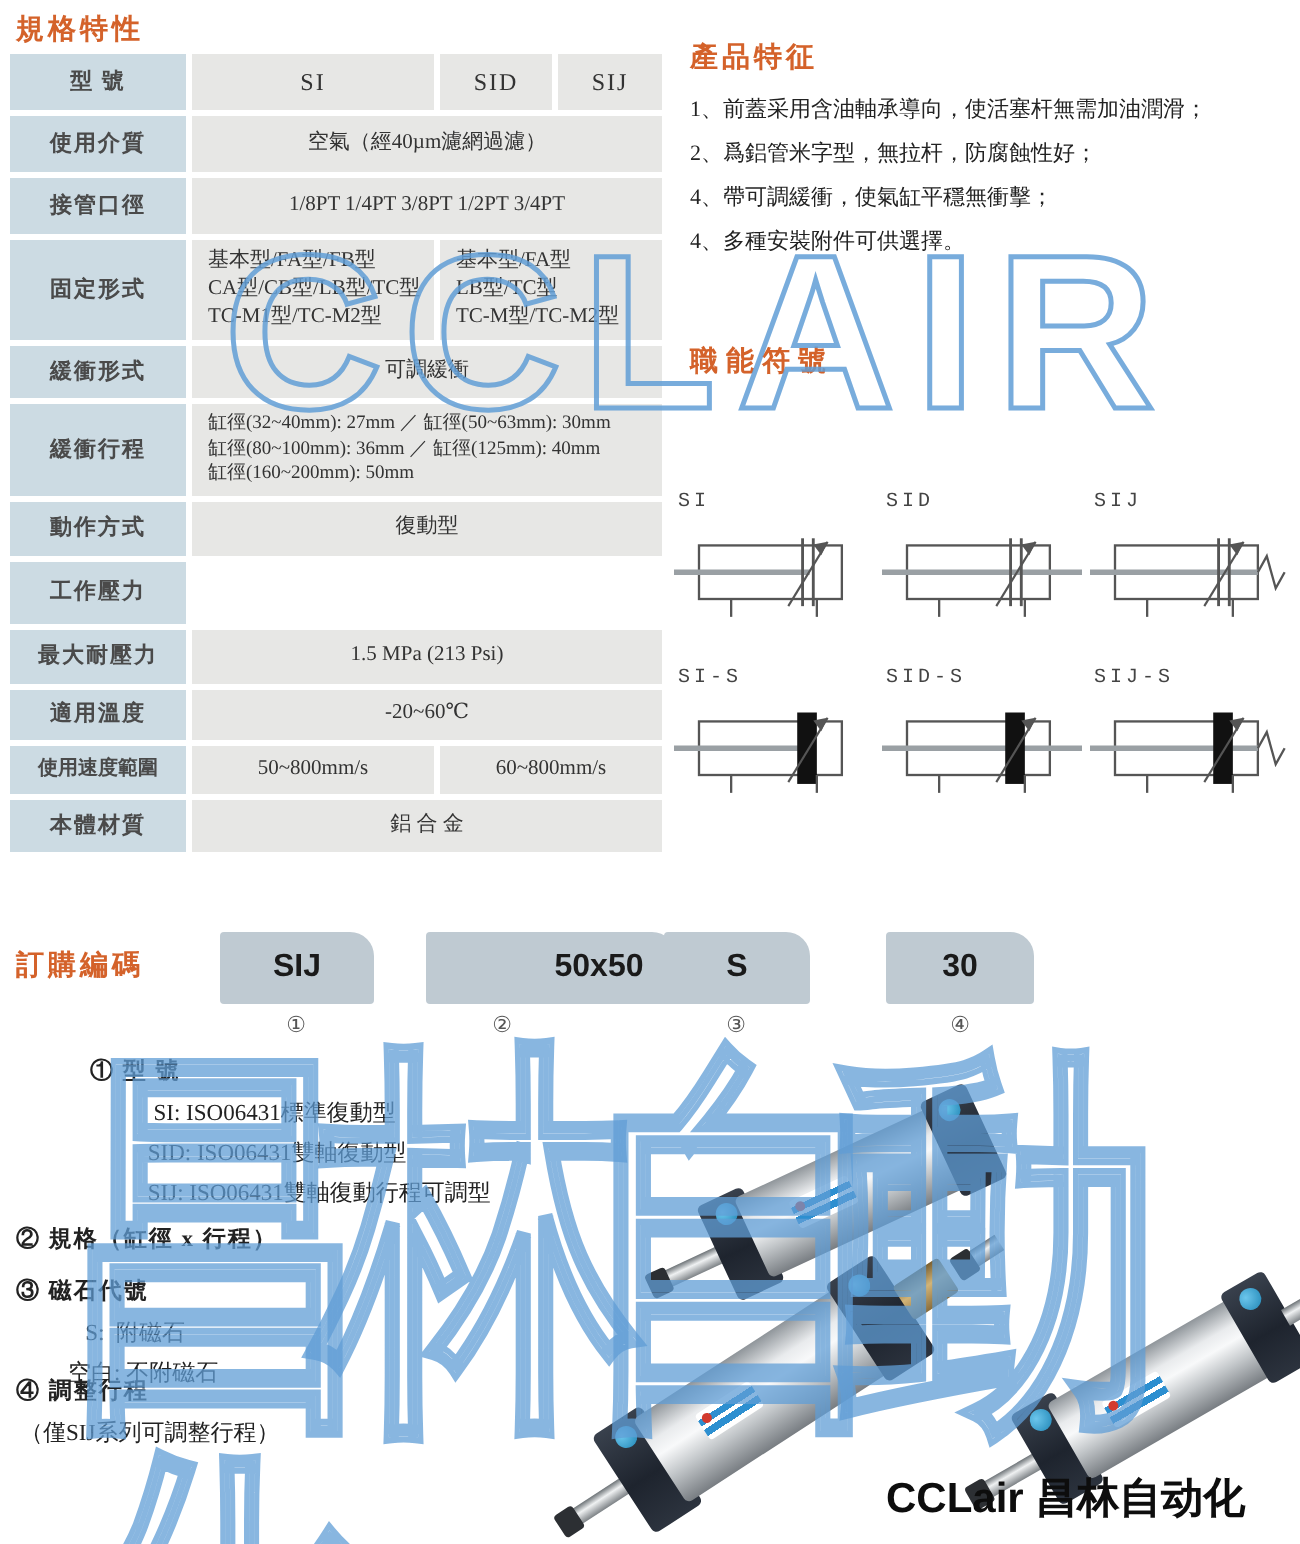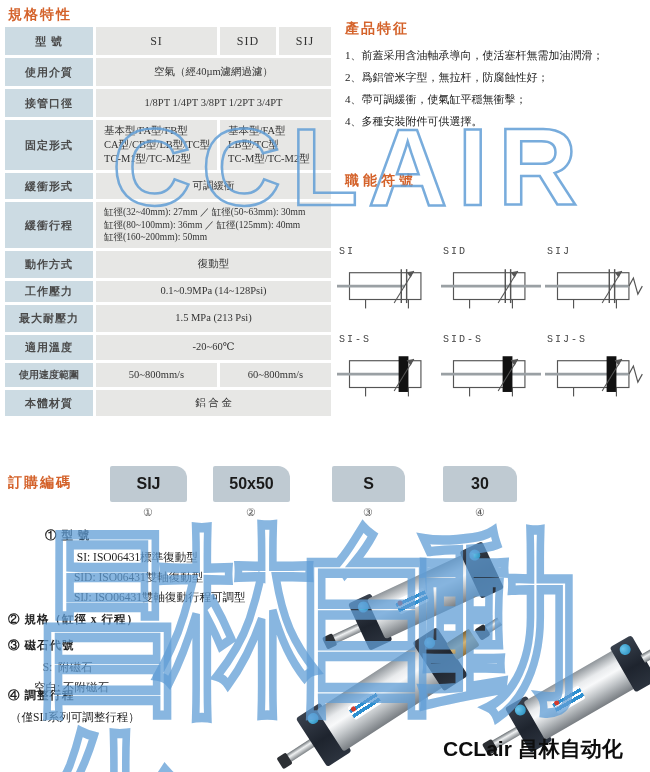--- a/index.html
+++ b/index.html
@@ -115,23 +115,22 @@
     <div class="trow" style="height:46px;">
       <div class="cell lbl">緩衝行程</div>
       <div class="cell val c-full ml" style="font-size:9.5px;">缸徑(32~40mm): 27mm ／ 缸徑(50~63mm): 30mm
 缸徑(80~100mm): 36mm ／ 缸徑(125mm): 40mm
 缸徑(160~200mm): 50mm</div>
     </div>
     <div class="trow" style="height:27px;">
       <div class="cell lbl">動作方式</div>
       <div class="cell val c-full">復動型</div>
     </div>
-    <div class="trow" style="height:21px;">
+    <div class="trow" style="height:31px;">
       <div class="cell lbl">工作壓力</div>
-      <div class="cell val c-full">0.1~0.9MPa (14~128Psi)</div>
     </div>
     <div class="trow" style="height:27px;">
       <div class="cell lbl">最大耐壓力</div>
       <div class="cell val c-full">1.5 MPa (213 Psi)</div>
     </div>
     <div class="trow" style="height:25px;">
       <div class="cell lbl">適用溫度</div>
       <div class="cell val c-full">-20~60℃</div>
     </div>
     <div class="trow" style="height:24px;">
@@ -237,21 +236,21 @@
         <line x1="32" y1="42" x2="32" y2="52" stroke="#555" stroke-width="1.3"></line>
         <line x1="80" y1="42" x2="80" y2="52" stroke="#555" stroke-width="1.3"></line>
         <polyline points="94,27 99,18 104,36 109,27" fill="none" stroke="#555" stroke-width="1.3"></polyline>
       </svg>
     </div>
   </div>
 
   <div class="abs sec-title" style="left:8px;top:474px;">訂購編碼</div>
 
   <div class="code-box" style="left:110px;top:466px;width:77px;">SIJ</div>
-  <div class="code-box" style="left:213px;top:466px;width:77px;">50x50</div>
+  <div class="code-box" style="left:213px;top:466px;width:77px;padding-left:48px;">50x50</div>
   <div class="code-box" style="left:332px;top:466px;width:73px;">S</div>
   <div class="code-box" style="left:443px;top:466px;width:74px;">30</div>
 
   <div class="code-num" style="left:108px;top:506px;">①</div>
   <div class="code-num" style="left:211px;top:506px;">②</div>
   <div class="code-num" style="left:328px;top:506px;">③</div>
   <div class="code-num" style="left:440px;top:506px;">④</div>
 
   <div class="note" style="top:528px;margin-left:37px;">
     <div class="note-title">

